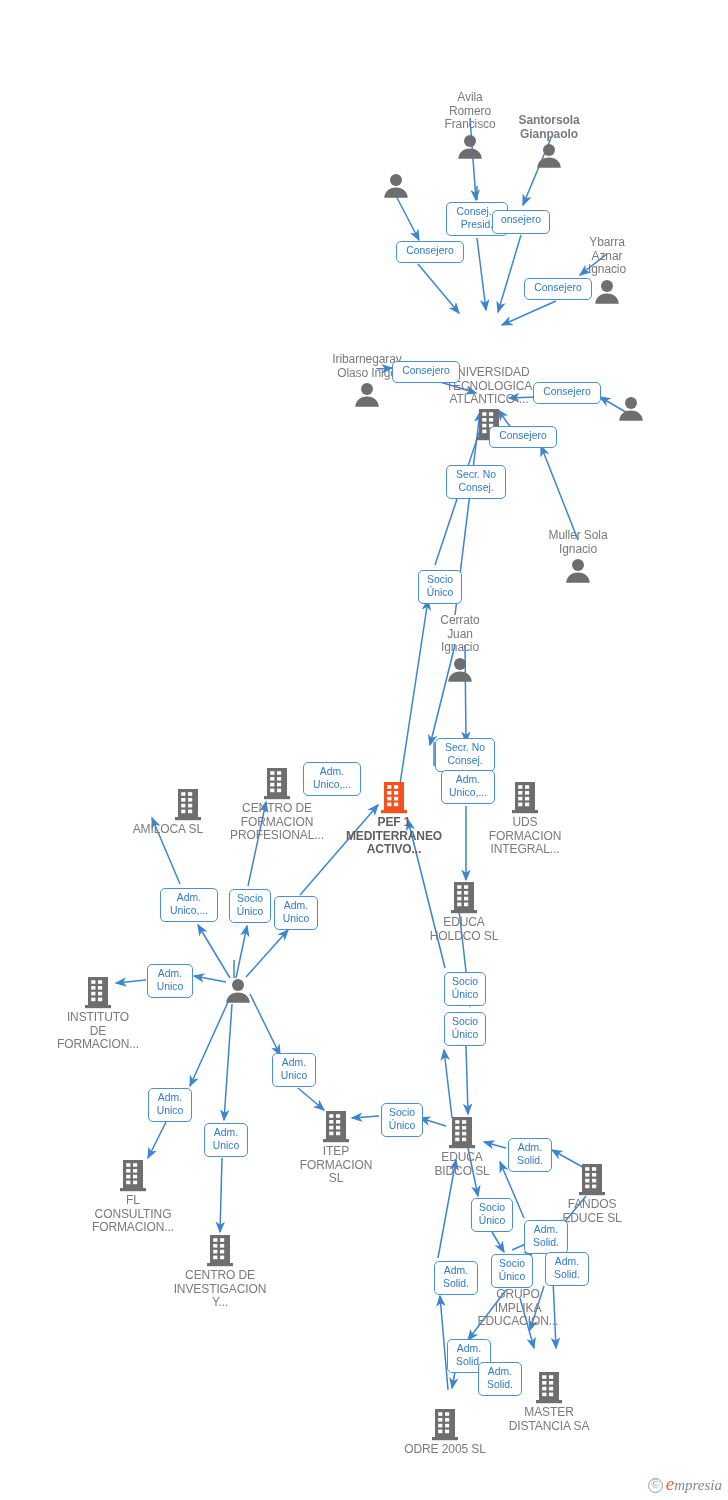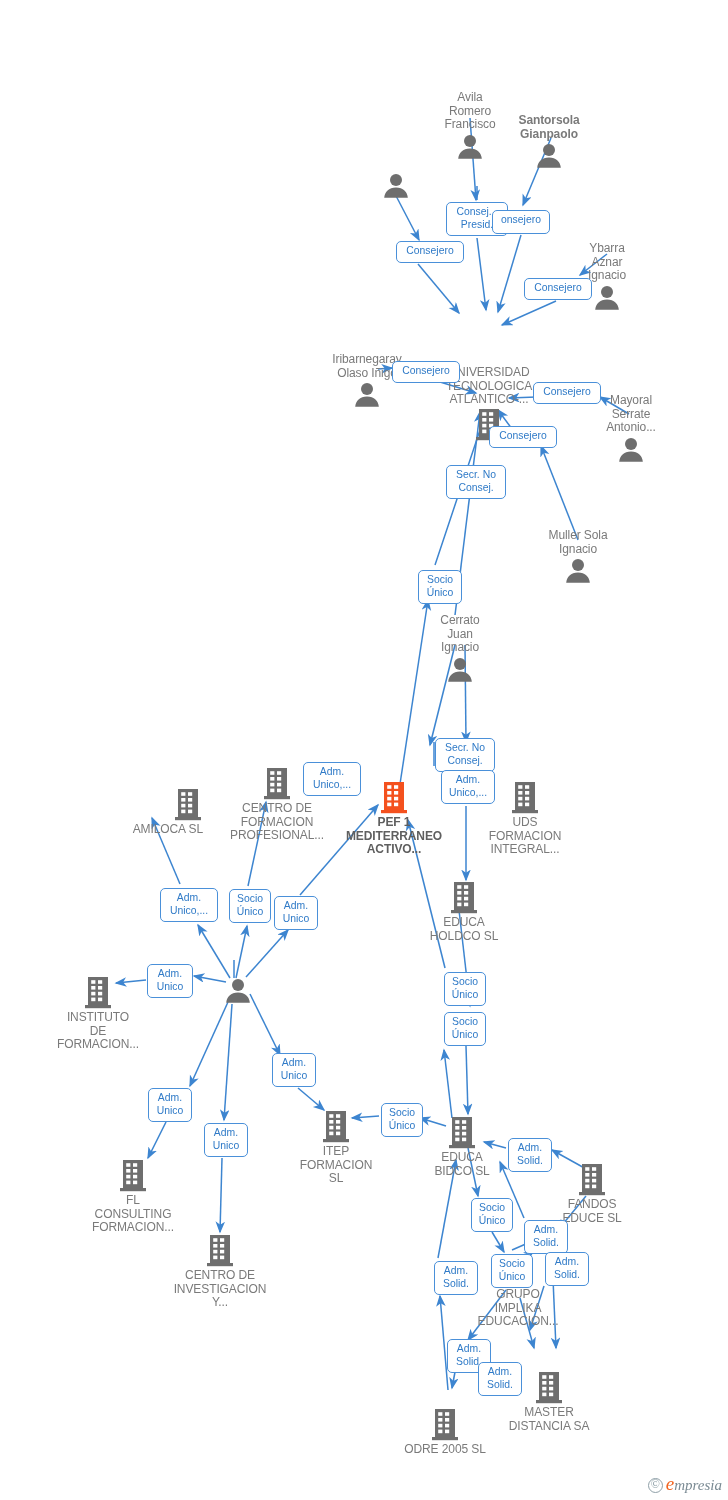--- a/index.html
+++ b/index.html
@@ -187,21 +187,21 @@
 Gianpaolo</span>
       </div>
       <div class="node person above" style="left: 396px; top: 171px;">
         <span class="glyph"><svg width="28" height="28" viewBox="0 0 28 28" xmlns="http://www.w3.org/2000/svg">
             <g fill="#6e6e6e">
               <circle cx="14" cy="8" r="6"></circle>
               <path d="M14,15.5 C6.8,15.5 2.6,20.2 2.2,25.8 L25.8,25.8 C25.4,20.2 21.2,15.5 14,15.5 Z"></path>
             </g>
           </svg></span>
       </div>
-      <div class="node person above" style="left: 607px; top: 242px;">
+      <div class="node person above" style="left: 607px; top: 236px;">
         <span class="glyph"><svg width="28" height="28" viewBox="0 0 28 28" xmlns="http://www.w3.org/2000/svg">
             <g fill="#6e6e6e">
               <circle cx="14" cy="8" r="6"></circle>
               <path d="M14,15.5 C6.8,15.5 2.6,20.2 2.2,25.8 L25.8,25.8 C25.4,20.2 21.2,15.5 14,15.5 Z"></path>
             </g>
           </svg></span>
         <span class="lbl">Ybarra
 Aznar
 Ignacio</span>
       </div>
@@ -236,23 +236,20 @@
         <span class="lbl">Iribarnegaray
 Olaso Iñigo</span>
       </div>
       <div class="node person above" style="left: 631px; top: 394px;">
         <span class="glyph"><svg width="28" height="28" viewBox="0 0 28 28" xmlns="http://www.w3.org/2000/svg">
             <g fill="#6e6e6e">
               <circle cx="14" cy="8" r="6"></circle>
               <path d="M14,15.5 C6.8,15.5 2.6,20.2 2.2,25.8 L25.8,25.8 C25.4,20.2 21.2,15.5 14,15.5 Z"></path>
             </g>
           </svg></span>
-        <span class="lbl">Mayoral
-Serrate
-Antonio...</span>
       </div>
       <div class="node person above" style="left: 578px; top: 529px;">
         <span class="glyph"><svg width="28" height="28" viewBox="0 0 28 28" xmlns="http://www.w3.org/2000/svg">
             <g fill="#6e6e6e">
               <circle cx="14" cy="8" r="6"></circle>
               <path d="M14,15.5 C6.8,15.5 2.6,20.2 2.2,25.8 L25.8,25.8 C25.4,20.2 21.2,15.5 14,15.5 Z"></path>
             </g>
           </svg></span>
         <span class="lbl">Muller Sola
 Ignacio</span>

